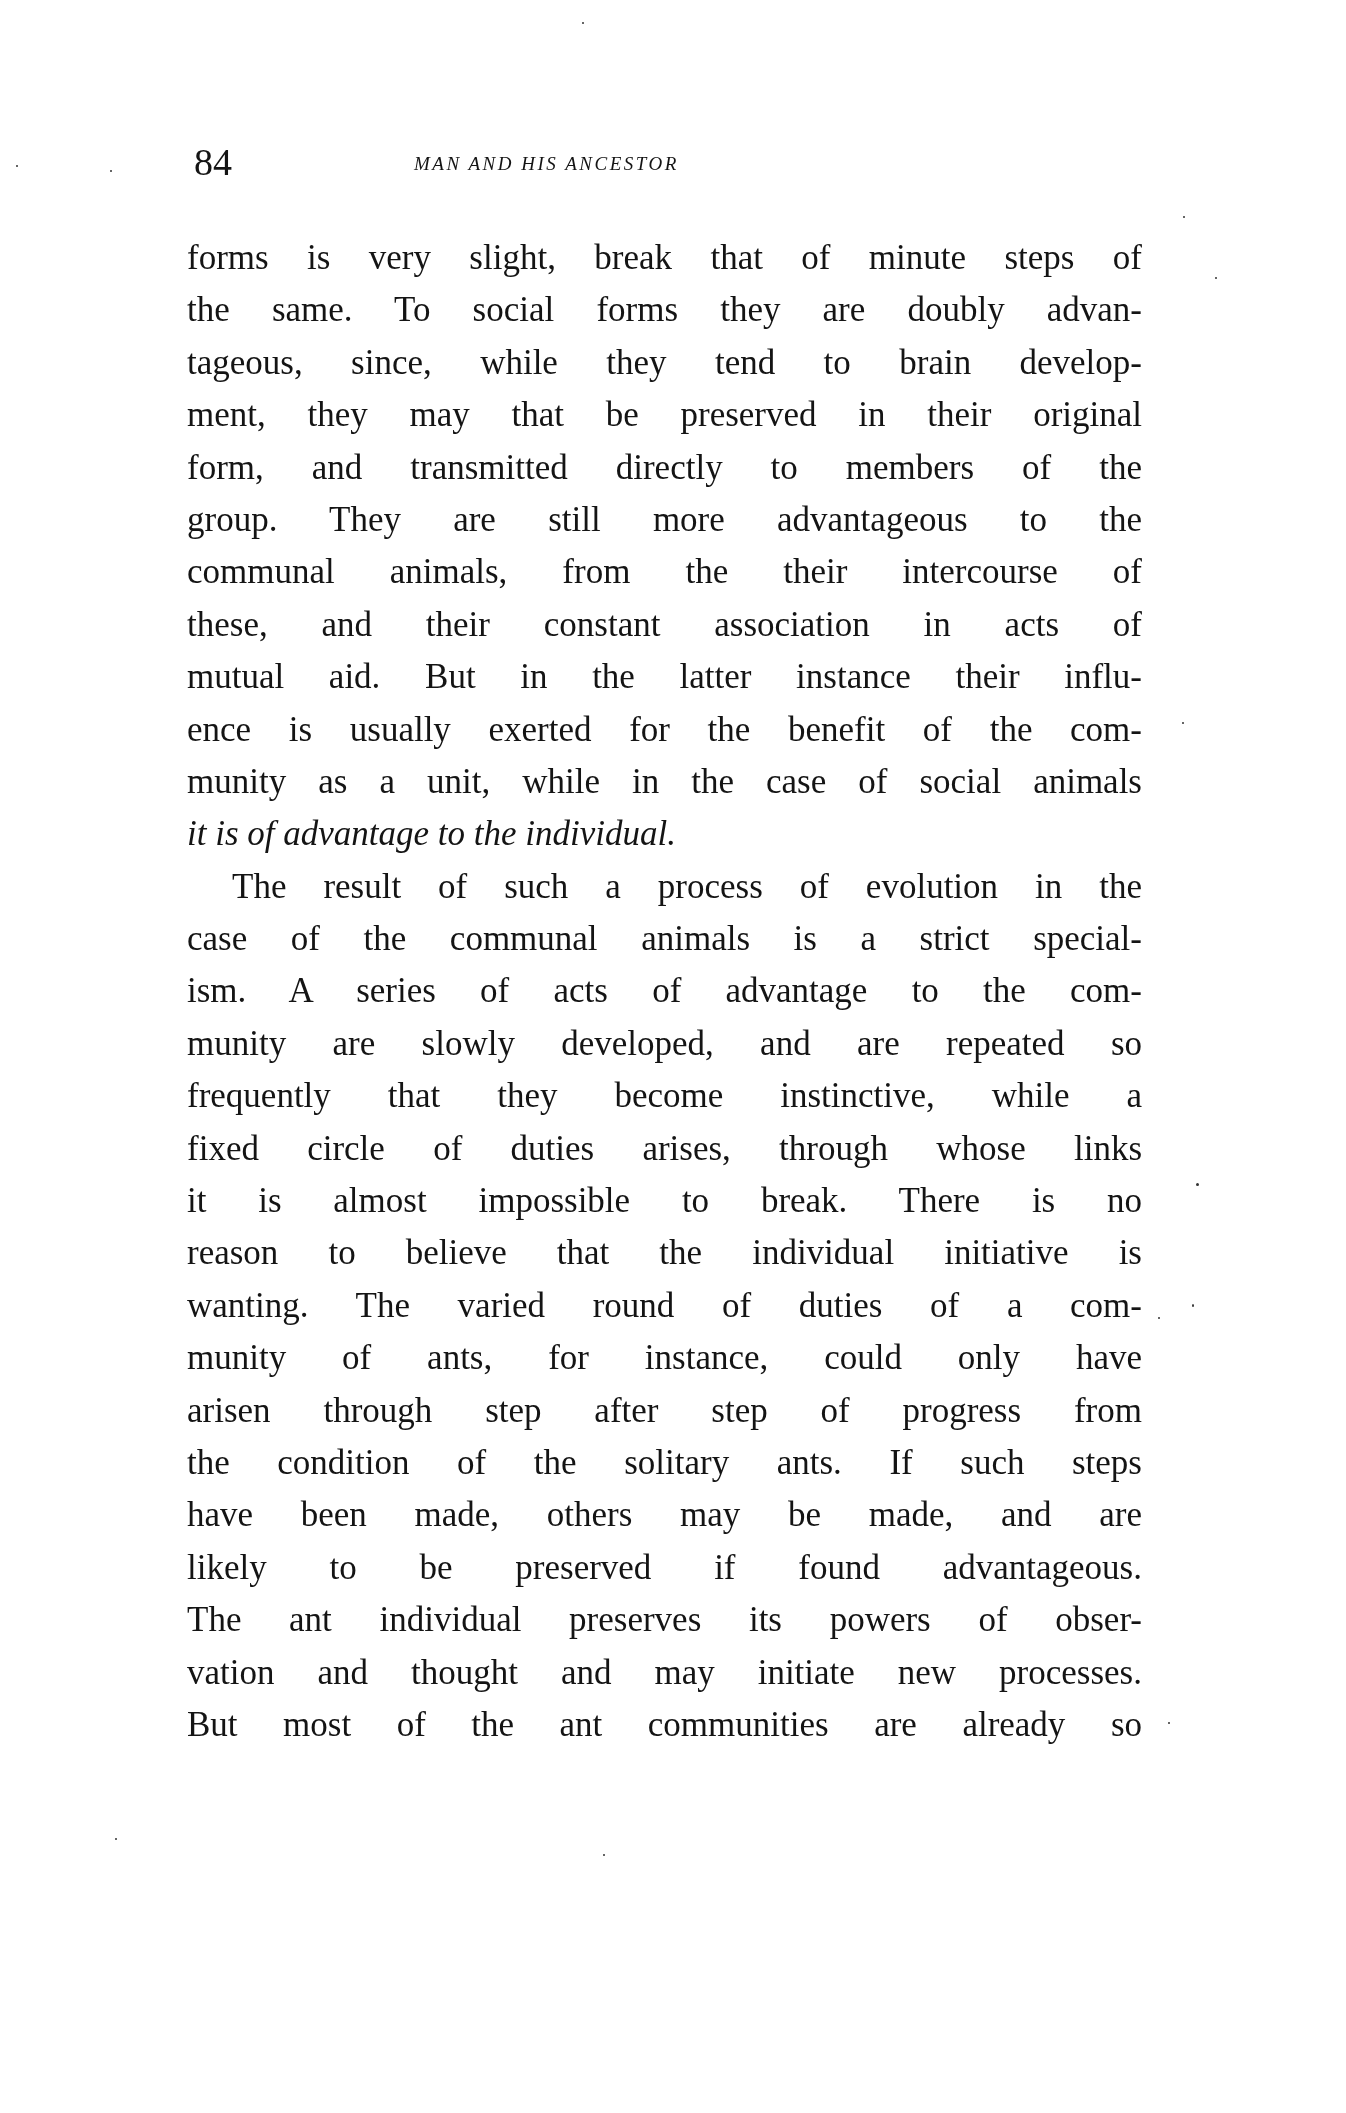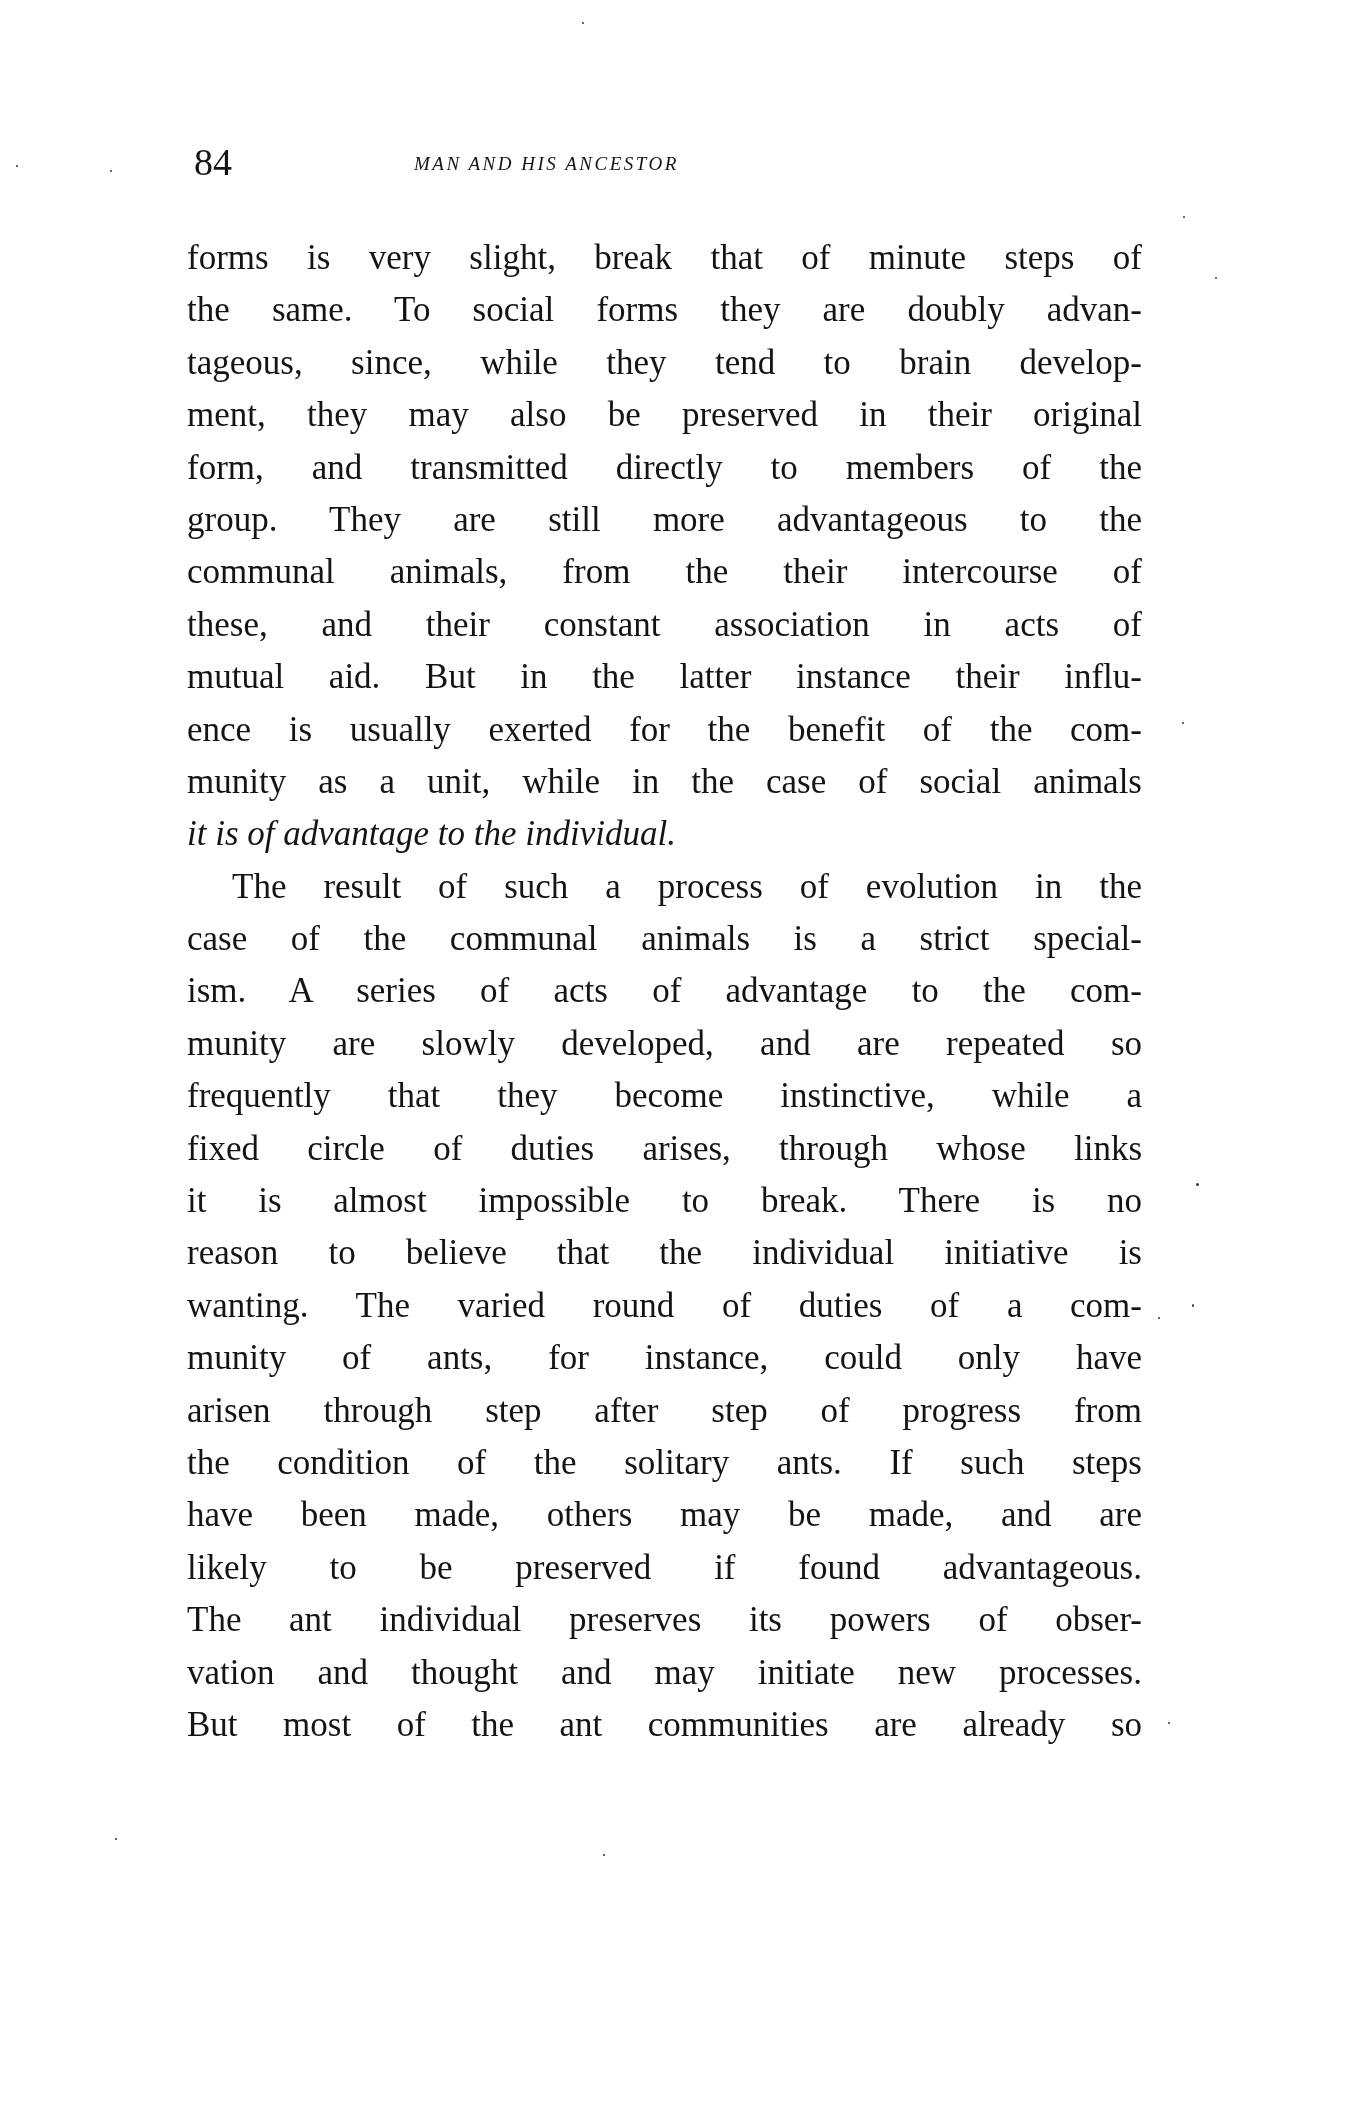--- a/index.html
+++ b/index.html
@@ -87,21 +87,21 @@
     <span class="page-number">84</span>
     <span class="running-title">MAN AND HIS ANCESTOR</span>
   </div>
 
   <div class="body-text">
 
     <div class="paragraph">
       <span class="line">forms is very slight, break that of minute steps of</span>
       <span class="line">the same.  To social forms they are doubly advan-</span>
       <span class="line">tageous, since, while they tend to brain develop-</span>
-      <span class="line">ment, they may also be preserved in their original</span>
+      <span class="line">ment, they may that be preserved in their original</span>
       <span class="line">form, and transmitted directly to members of the</span>
       <span class="line">group.  They are still more advantageous to the</span>
       <span class="line">communal animals, from the their intercourse of</span>
       <span class="line">these, and their constant association in acts of</span>
       <span class="line">mutual aid.  But in the latter instance their influ-</span>
       <span class="line">ence is usually exerted for the benefit of the com-</span>
       <span class="line">munity as a unit, while in the case of social animals</span>
       <span class="line last">it is of advantage to the individual.</span>
     </div>
 

